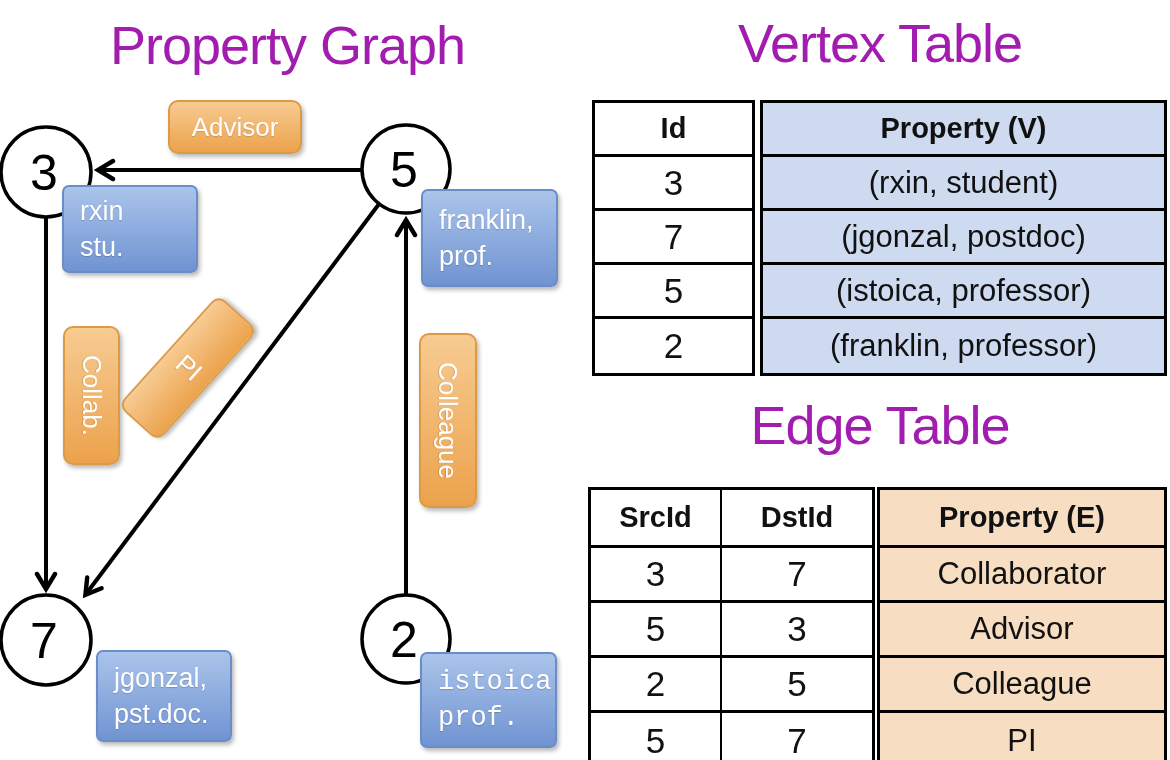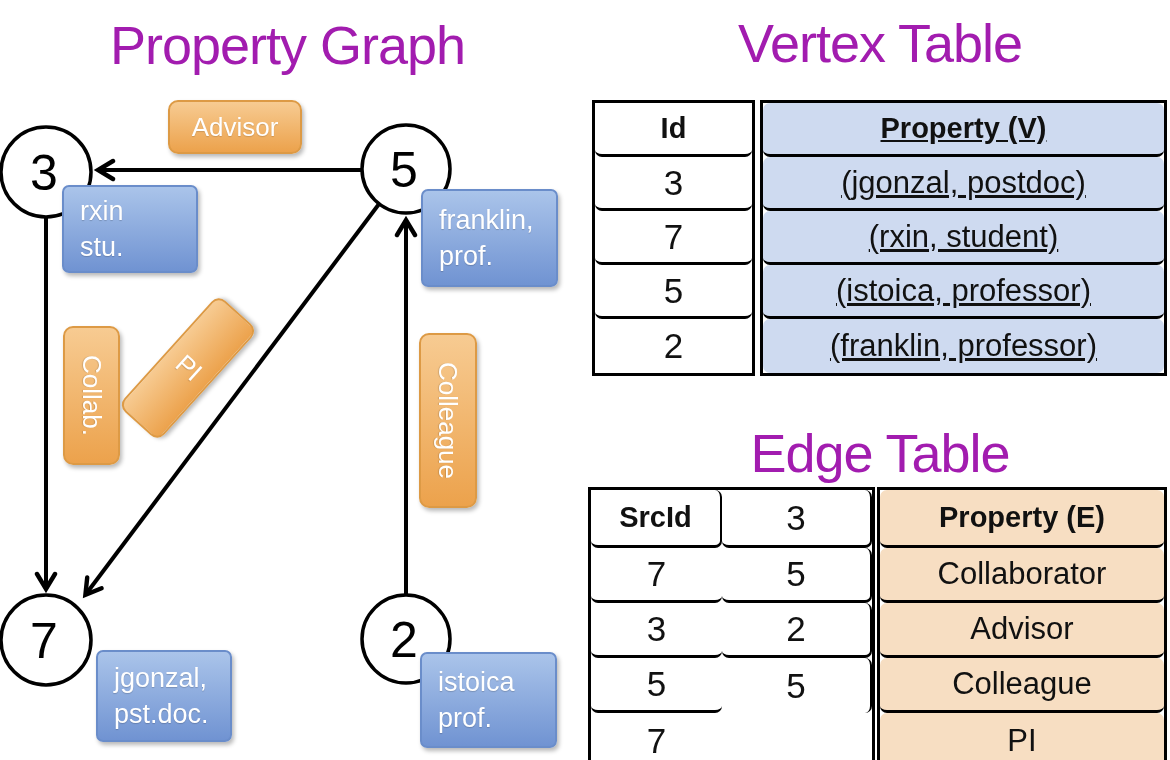--- a/index.html
+++ b/index.html
@@ -9,21 +9,21 @@
     font-family:"Liberation Sans", sans-serif;
     color:#111;
   }
   .title{
     position:absolute;text-align:center;
     font-size:54px;font-weight:300;letter-spacing:-1px;color:#a21caf;
     white-space:nowrap;
   }
   #graph-title{left:0;top:14px;width:575px;}
   #vertex-title{left:590px;top:12px;width:580px;}
-  #edge-title{left:590px;top:394px;width:580px;margin-top:28px;}
+  #edge-title{left:590px;top:394px;width:580px;}
 
   
   #graph-svg{position:absolute;left:0;top:0;}
   .node-num{font-size:50px;font-weight:300;fill:#000;}
 
   .elabel{
     position:absolute;display:flex;align-items:center;justify-content:center;
     background:linear-gradient(180deg,#f7cb92 0%,#eca24c 100%);
     border:2px solid #dd9a45;border-radius:10px;
     color:#fff;font-size:26px;
@@ -43,36 +43,36 @@
     border:2px solid #6a8dca;border-radius:7px;
     color:#fff;font-size:27px;line-height:36px;
     padding-left:16px;box-sizing:border-box;
     white-space:pre-line;
     box-shadow:2px 3px 4px rgba(0,0,0,0.28);
     text-shadow:0 1px 1px rgba(0,0,0,0.18);
   }
   #rxin-box{left:62px;top:185px;width:136px;height:88px;}
   #franklin-box{left:421px;top:189px;width:137px;height:98px;}
   #jgonzal-box{left:62px;top:650px;width:136px;height:92px;margin-left:34px;}
-  #istoica-box{left:420px;top:652px;width:137px;height:96px;}
+  #istoica-box{left:420px;top:652px;width:137px;height:96px;font-family:Liberation Mono, monospace;}
 
   
   .tcol{
     position:absolute;border:3px solid #000;box-sizing:border-box;
     display:grid;background:#fff;
   }
   .cell{
     display:flex;align-items:center;justify-content:center;
     border-bottom:3px solid #000;box-sizing:border-box;
-    font-size:31px;text-align:right;white-space:nowrap;border-radius:7px;
+    font-size:31px;text-align:right;white-space:nowrap;
   }
   .cell:last-child,.grid2 .cell.lastrow{border-bottom:none;}
   .cell.hdr{font-weight:bold;font-size:29px;}
   .cell.num{font-size:35px;font-weight:300;}
-  .bluefill{background:#cedaf0;text-decoration:underline;}
+  .bluefill{background:#cedaf0;}
   .peachfill{background:#f7dec2;}
 
   #vt-id{left:592px;top:100px;width:163px;grid-template-rows:54px 54px 54px 54px 54px;}
   #vt-prop{left:760px;top:100px;width:407px;grid-template-rows:54px 54px 54px 54px 54px;}
 
   #et-srcdst{
     left:588px;top:487px;width:287px;
     grid-template-columns:131px 1fr;
     grid-template-rows:58px 55px 55px 55px 55px;
   }
@@ -138,28 +138,29 @@
 
 <div class="tcol" id="vt-id">
   <div class="cell hdr">Id</div>
   <div class="cell num">3</div>
   <div class="cell num">7</div>
   <div class="cell num">5</div>
   <div class="cell num">2</div>
 </div>
 <div class="tcol" id="vt-prop">
   <div class="cell hdr bluefill">Property (V)</div>
+  <div class="cell bluefill">(rxin, student)</div>
   <div class="cell bluefill">(jgonzal, postdoc)</div>
-  <div class="cell bluefill">(rxin, student)</div>
   <div class="cell bluefill">(istoica, professor)</div>
   <div class="cell bluefill">(franklin, professor)</div>
 </div>
 
 <div class="tcol grid2" id="et-srcdst">
   <div class="cell hdr colL">SrcId</div>
+  <div class="cell hdr">DstId</div>
 
   <div class="cell num colL">3</div>
   <div class="cell num">7</div>
 
   <div class="cell num colL">5</div>
   <div class="cell num">3</div>
 
   <div class="cell num colL">2</div>
   <div class="cell num">5</div>
 

